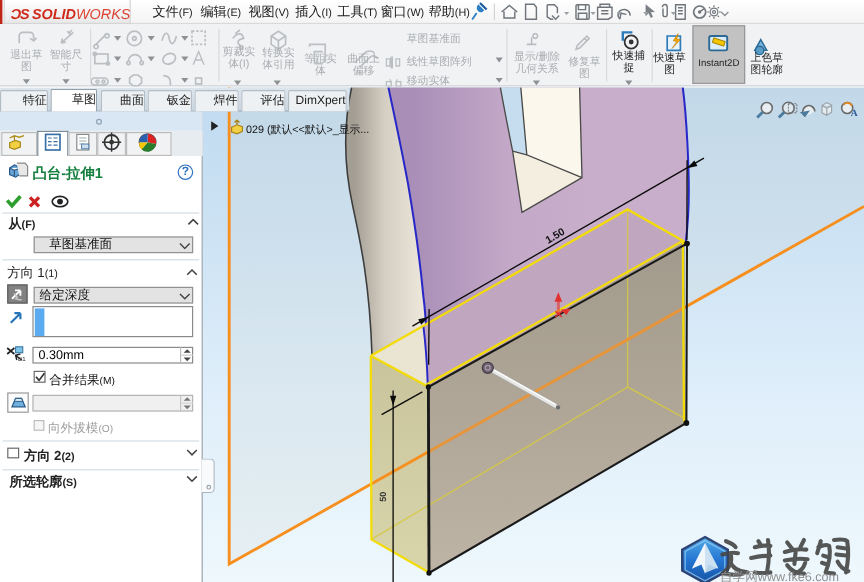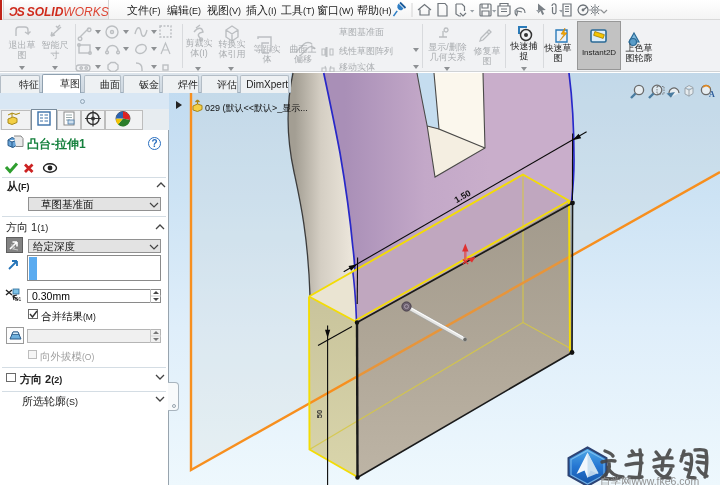--- a/index.html
+++ b/index.html
@@ -396,20 +396,20 @@
       </svg>
   <div class="a" style="left:27.5px;top:257px;width:9px;height:9px;background:#f6f6f6;border:1px solid #bdbdbd"></div>
   <div class="pt" style="left:40px;top:257px;font-size:10.5px;color:#9e9e9e">向外拔模<span style="font-size:8.5px">(O)</span></div>
   <div class="hsep" style="top:274px"></div>
   <div class="a" style="left:6px;top:279.5px;width:9.5px;height:9.5px;background:#fff;border:1px solid #6a6a6a"></div>
   <div class="pt" style="left:20px;top:279px;font-size:11px;font-weight:bold;color:#222">方向 2<span style="font-size:9px">(2)</span></div>
   <svg class="a" style="left:155px;top:281px" width="10" height="6" viewBox="0 0 10 6">
         <path d="M1 1 L5 5 L9 1" stroke="#444" stroke-width="1.3" fill="none"></path>
       </svg>
   <div class="hsep" style="top:297.5px"></div>
-  <div class="pt" style="left:22px;top:301px;font-size:11px;font-weight:normal;color:#222">所选轮廓<span style="font-size:9px">(S)</span></div>
+  <div class="pt" style="left:8px;top:301px;font-size:11px;font-weight:bold;color:#222">所选轮廓<span style="font-size:9px">(S)</span></div>
   <svg class="a" style="left:155px;top:303px" width="10" height="6" viewBox="0 0 10 6">
         <path d="M1 1 L5 5 L9 1" stroke="#444" stroke-width="1.3" fill="none"></path>
       </svg>
 </div>
 <div class="a" style="left:168px;top:382px;width:11px;height:29px;background:#f8fafb;border:1px solid #a8b4be;border-left:none;border-radius:0 4px 4px 0;z-index:4"></div>
 <div class="a" style="left:172px;top:404px;width:4px;height:4px;border:1px solid #98a4ae;border-radius:50%;z-index:4"></div>
 <div class="a" style="left:176px;top:101px;z-index:4;width:0;height:0;border-top:4.5px solid transparent;border-bottom:4.5px solid transparent;border-left:6px solid #222"></div>
 </div>
 </body></html>

